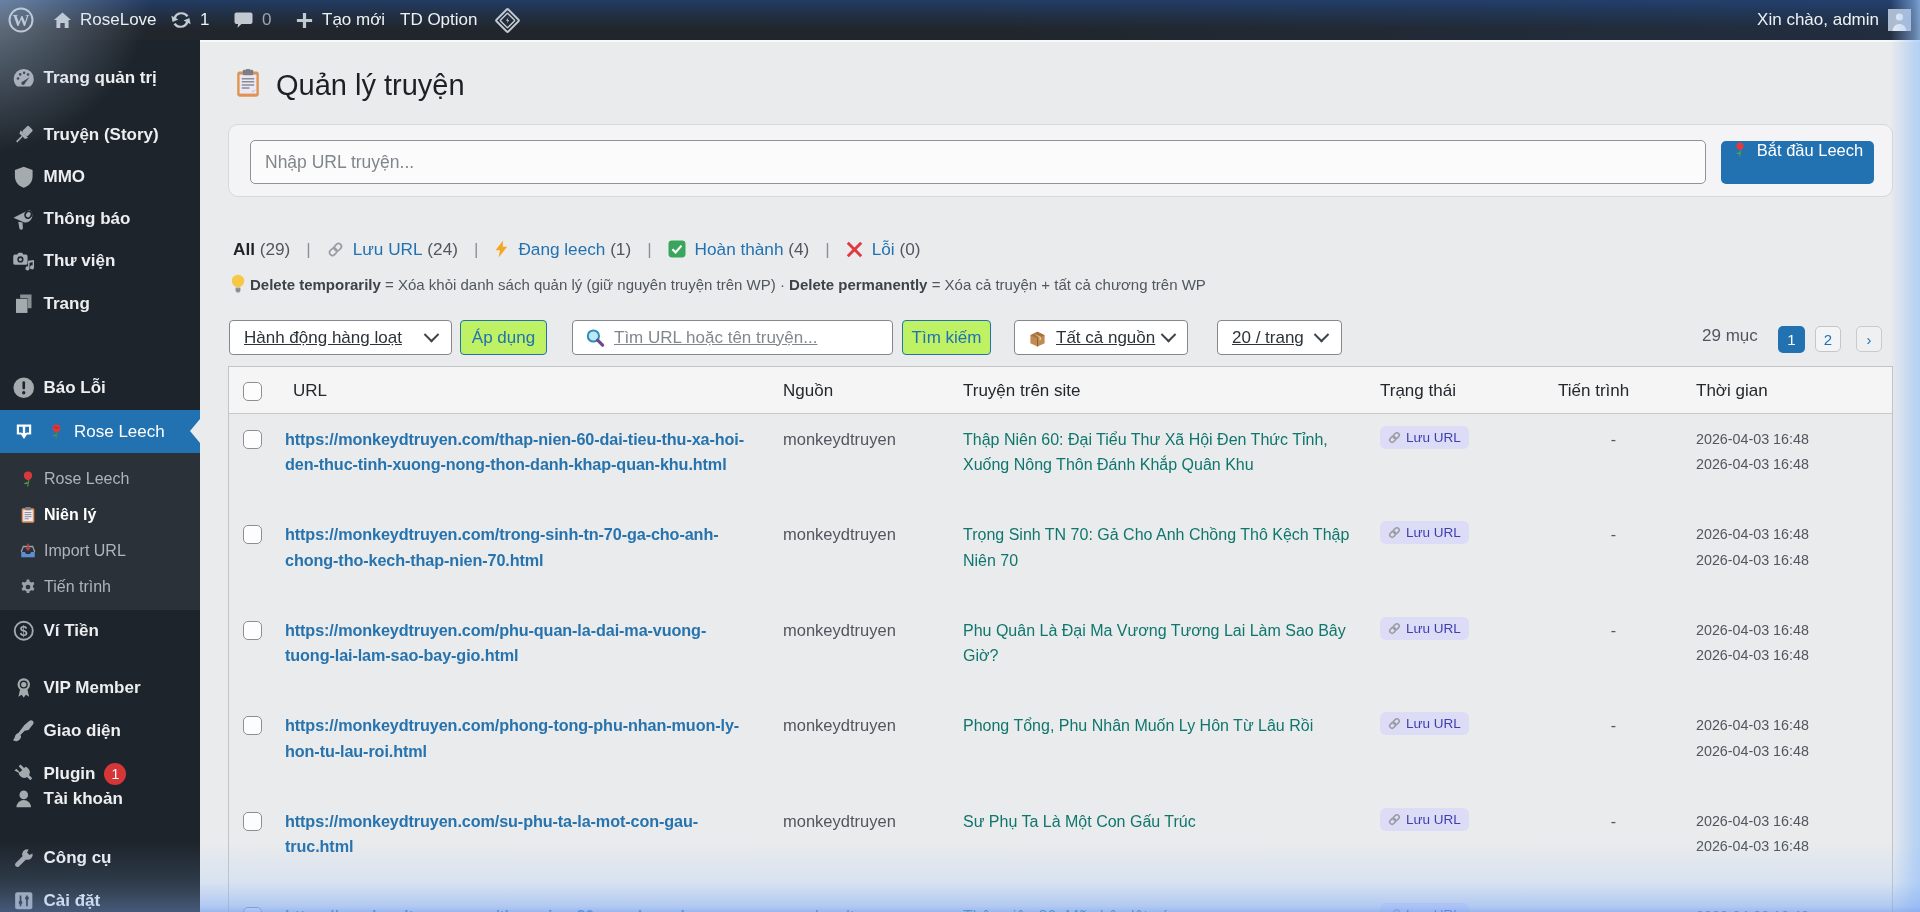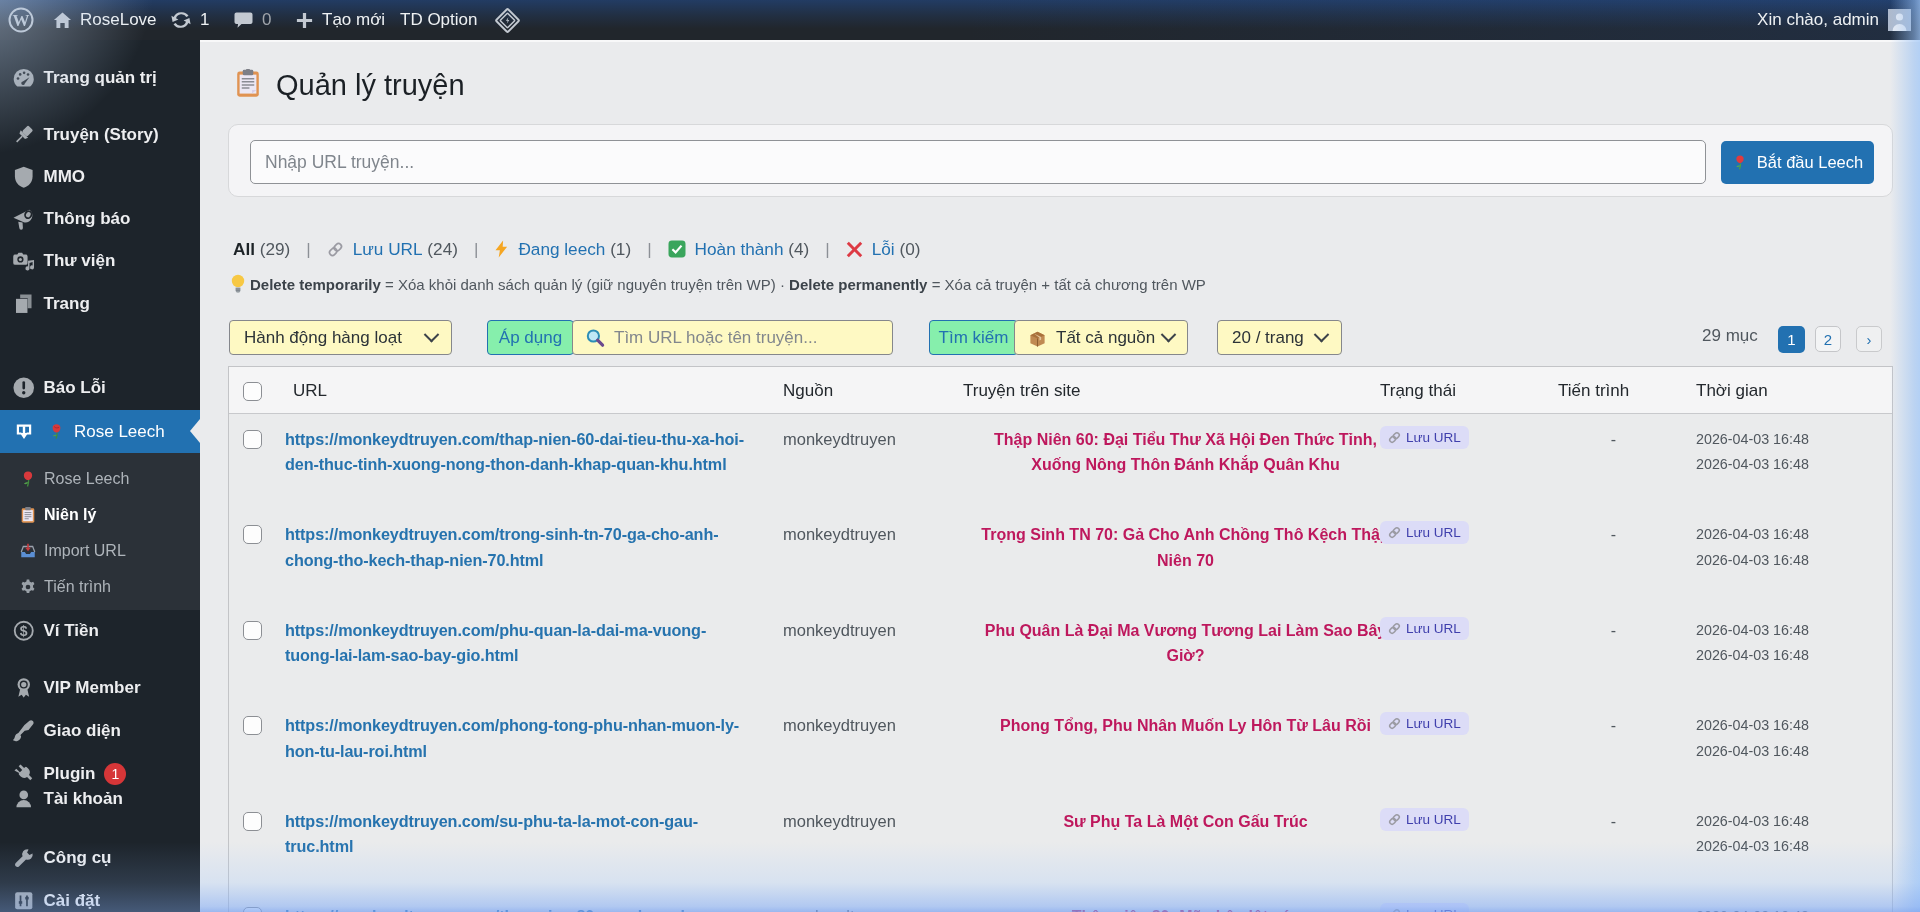--- a/index.html
+++ b/index.html
@@ -24,43 +24,43 @@
   .smi .ic { width:18px; height:18px; margin-left:19px; flex:none; }
   .smi .tx { margin-left:7px; }
   #roserow { position:absolute; left:0; top:370px; width:200px; height:43px; background:#2271b1; display:flex; align-items:center; color:#fff; font-size:17px; }
   #rosearrow { position:absolute; left:200px; top:419px; width:0; height:0; border-top:12px solid transparent; border-bottom:12px solid transparent; border-right:10px solid #eaebed; margin-left:-10px; z-index:6; }
 
   
   #content { position:absolute; left:200px; top:40px; width:1720px; height:872px; }
   h1 { position:absolute; left:76px; top:68px; font-size:29px; font-weight:400; color:#1b2025; letter-spacing:0; }
   #panel { position:absolute; left:28px; top:84px; width:1665px; height:73px; background:#f4f4f6; border:1px solid #d7d8da; border-radius:10px; }
   #urlinput { position:absolute; left:50px; top:100px; width:1456px; height:44px; background:#fbfbfc; border:1px solid #8f9296; border-radius:5px; color:#80868d; font-size:17.5px; line-height:42px; padding-left:14px; }
-  #leechbtn { position:absolute; left:1521px; top:101px; width:153px; height:43px; background:#2271b1; border-radius:5px; color:#fff; font-size:16.5px; display:flex; align-items:center; justify-content:center; gap:9px; }
+  #leechbtn { position:absolute; left:1521px; top:101px; width:153px; height:43px; background:#2271b1; border-radius:5px; color:#fff; font-size:16.5px; display:flex; justify-content:center; gap:9px; }
 
   #filters { position:absolute; left:33px; top:198px; height:22px; display:flex; align-items:center; font-size:17.2px; color:#50575e; white-space:nowrap; }
   #filters .sep { color:#8c9096; padding:0 16px; }
   #filters a { color:#2271b1; text-decoration:none;text-align:center; }
   #filters .ico { margin-right:9px; display:inline-block; vertical-align:-2px; }
   #hint { position:absolute; left:30px; top:234px; height:20px; display:flex; align-items:center; font-size:15px; color:#50575e; white-space:nowrap; }
   #hint b { color:#3c434a; }
 
   
-  .ctl { position:absolute; top:280px; height:35px; white-space:nowrap; background:#fef9c3; border:1px solid #85878c; border-radius:4px; font-size:17px; color:#2c3338; display:flex; align-items:center; }
-  .btn2 { position:absolute; top:280px; height:35px; background:#86efac; border:1px solid #2271b1; border-radius:4px; color:#2271b1; font-size:17px; display:flex; align-items:center; justify-content:center;margin-left:27px; }
+  .ctl { position:absolute; top:280px; height:35px; white-space:nowrap; background:#ffffff; border:1px solid #85878c; border-radius:4px; font-size:17px; color:#2c3338; display:flex; align-items:center;text-decoration:underline; }
+  .btn2 { position:absolute; top:280px; height:35px; background:#bef264; border:1px solid #2271b1; border-radius:4px; color:#2271b1; font-size:17px; display:flex; align-items:center; justify-content:center; }
   .chev { width:11px; height:11px; border-right:2.4px solid #3c434a; border-bottom:2.4px solid #3c434a; transform:rotate(45deg) translate(-2px,-2px); }
 
   
   #tbl { position:absolute; left:28px; top:326px; width:1665px; height:660px; background:#eaebec; border:1px solid #c3c4c7; border-bottom:none; }
   #thead { position:absolute; left:0; top:0; width:1663px; height:47px; background:#f5f5f6; border-bottom:1px solid #c8c9cc; color:#23282d; font-size:17px; }
   .th { position:absolute; top:0; height:47px; display:flex; align-items:center; }
   .cb { position:absolute; width:19px; height:19px; background:#fdfdfd; border:1.5px solid #8c8f94; border-radius:5px; }
   .row { position:absolute; left:0; width:1663px; }
   .url { position:absolute; left:56px; top:13px; width:520px; font-size:16.2px; font-weight:bold; color:#2673ae; letter-spacing:-0.1px; line-height:25.4px; }
   .src { position:absolute; left:554px; top:13px; font-size:16.5px; color:#50575e; line-height:25.4px; }
-  .ttl { position:absolute; left:734px; top:13px; width:445px; font-size:16px; font-weight:bold; color:#be185d; line-height:25.4px;text-align:center; }
+  .ttl { position:absolute; left:734px; top:13px; width:445px; font-size:16px; font-weight:normal; color:#0f766e; line-height:25.4px; }
   .pill { position:absolute; left:1151px; top:12px; height:23px; padding:0 8px; background:#dcdcf7; border-radius:6px; color:#4040ad; font-size:13.5px; display:flex; align-items:center; gap:5px; }
   .dash { position:absolute; left:1312px; top:13px; width:145px; text-align:center; color:#50575e; font-size:16px; line-height:25.4px; }
   .tms { position:absolute; left:1467px; top:13px; font-size:14.3px; color:#50575e; line-height:25.4px; }
   #glowtl { position:absolute; left:0; top:0; width:420px; height:300px; background:radial-gradient(circle 250px at -25px -25px, rgba(178,200,228,.62), rgba(178,200,228,0) 72%); z-index:61; pointer-events:none; }
   #glowright { position:absolute; right:0; top:0; width:30px; height:912px; background:linear-gradient(90deg, rgba(150,192,245,0), rgba(150,192,245,.55) 80%, rgba(158,198,248,.72)); z-index:62; pointer-events:none; }
   #glowbottom { position:absolute; left:200px; bottom:0; width:1720px; height:70px; background:linear-gradient(180deg, rgba(150,195,255,0), rgba(150,195,255,.22) 58%, rgba(130,172,245,.55) 92%, rgba(120,162,240,.70) 100%); z-index:63; pointer-events:none; }
   #glowbottomL { position:absolute; left:0; bottom:0; width:200px; height:70px; background:linear-gradient(180deg, rgba(140,180,240,0), rgba(140,180,240,.16) 58%, rgba(130,170,235,.40) 100%); z-index:63; pointer-events:none; }
 </style>
 </head>
 <body>

